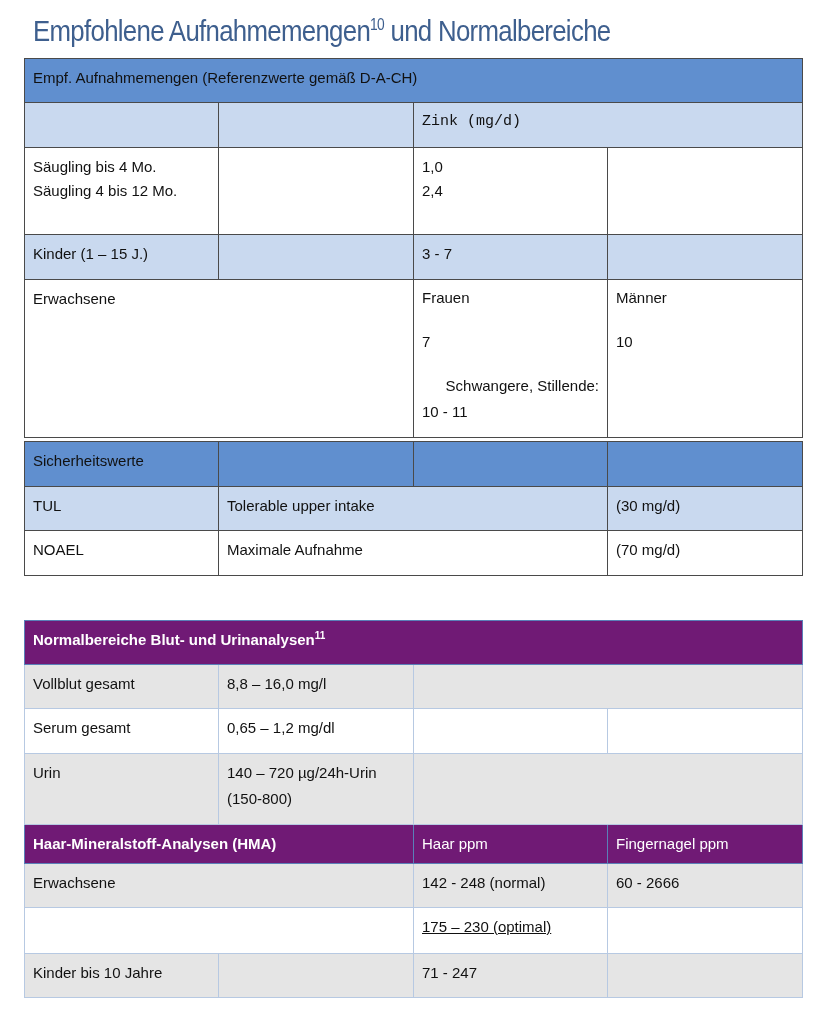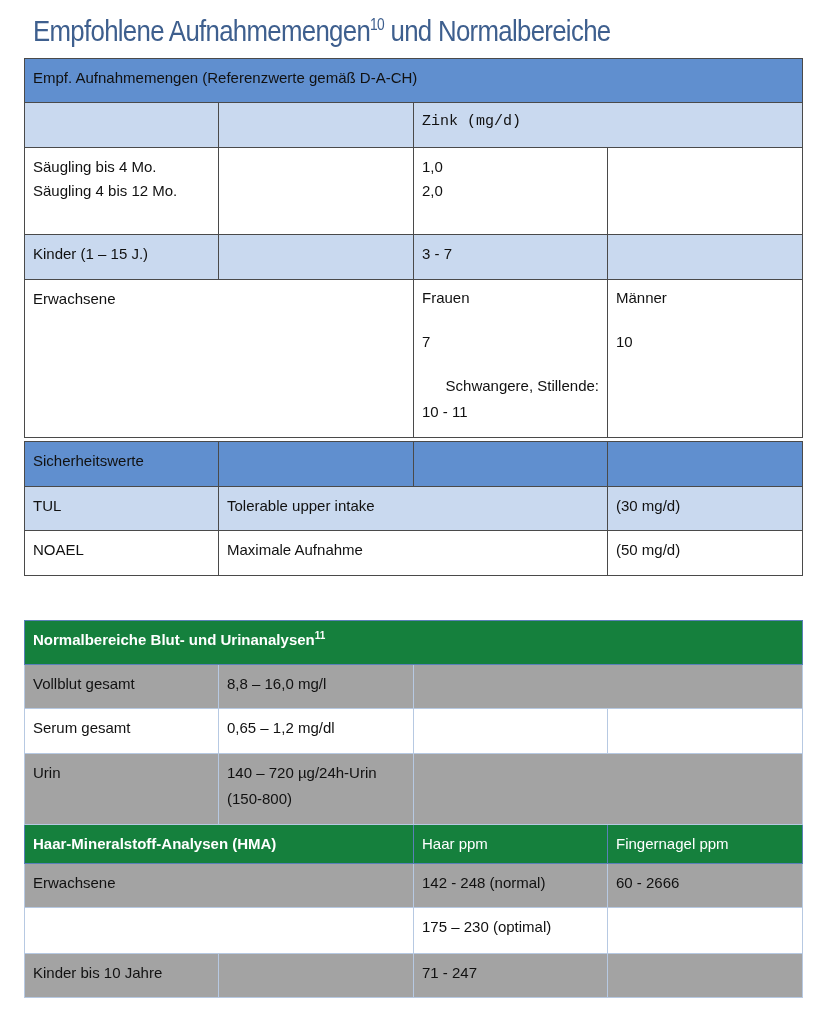--- a/index.html
+++ b/index.html
@@ -13,24 +13,24 @@
   table { position:absolute; left:24px; width:778px; border-collapse:collapse; table-layout:fixed;
           font-size:15px; }
   td { vertical-align:top; padding:7px 8px 0 8px; line-height:24px; box-sizing:border-box; }
   
   .t1 td, .t2 td { border:1px solid #4a4a4a; }
   .hdr1 { background:#608fcf; }
   .lb { background:#c9d9ef; }
   .wh { background:#ffffff; }
   
   .t3 td { border:1px solid #b7c9e2; }
-  .hdr3 { background:#15803d; color:#ffffff; font-weight:bold;margin-left:36px; }
+  .hdr3 { background:#701a75; color:#ffffff; font-weight:bold;margin-left:36px; }
   .hdr3 td { border-color:#5a80b8; }
   .hdr3n { font-weight:normal; }
-  .l3 { background:#a3a3a3; }
+  .l3 { background:#e5e5e5; }
   .w3 { background:#ffffff; }
   sup.s { font-size:10px; vertical-align:super; line-height:0; }
 </style>
 </head>
 <body>
 
 <h1 class="title"><span>Empfohlene Aufnahmemengen</span><sup>10</sup><span> und Normalbereiche</span></h1>
 
 <table class="t1" style="top:58px;">
   <colgroup>
@@ -49,21 +49,21 @@
     <td colspan="2">Zink (mg/d)</td>
   </tr>
   <tr class="wh" style="height:87px;">
     <td>
       <div>Säugling bis 4 Mo.</div>
       <div>Säugling 4 bis 12 Mo.</div>
     </td>
     <td></td>
     <td>
       <div>1,0</div>
-      <div>2,0</div>
+      <div>2,4</div>
     </td>
     <td></td>
   </tr>
   <tr class="lb" style="height:45px;">
     <td>Kinder  (1 – 15 J.)</td>
     <td></td>
     <td>3 - 7</td>
     <td></td>
   </tr>
   <tr class="wh" style="height:158px;">
@@ -97,21 +97,21 @@
     <td></td>
   </tr>
   <tr class="lb" style="height:44px;">
     <td>TUL</td>
     <td colspan="2">Tolerable upper intake</td>
     <td>(30 mg/d)</td>
   </tr>
   <tr class="wh" style="height:45px;">
     <td>NOAEL</td>
     <td colspan="2">Maximale Aufnahme</td>
-    <td>(50 mg/d)</td>
+    <td>(70 mg/d)</td>
   </tr>
 </tbody>
   </table>
 
 <table class="t3" style="top:620px;">
   <colgroup>
       <col style="width:194px">
       <col style="width:195px">
       <col style="width:194px">
       <col style="width:195px">
@@ -142,21 +142,21 @@
   <tr class="hdr3" style="height:39px;">
     <td colspan="2">Haar-Mineralstoff-Analysen (HMA)</td>
     <td class="hdr3n">Haar ppm</td>
     <td class="hdr3n">Fingernagel ppm</td>
   </tr>
   <tr class="l3" style="height:44px;">
     <td colspan="2">Erwachsene</td>
     <td>142 - 248 (normal)</td>
     <td>60 - 2666</td>
   </tr>
-  <tr class="w3" style="height:46px;">
+  <tr class="w3" style="height:46px;text-decoration:underline;">
     <td colspan="2"></td>
     <td>175 – 230 (optimal)</td>
     <td></td>
   </tr>
   <tr class="l3" style="height:44px;">
     <td>Kinder bis 10 Jahre</td>
     <td></td>
     <td>71 - 247</td>
     <td></td>
   </tr>

